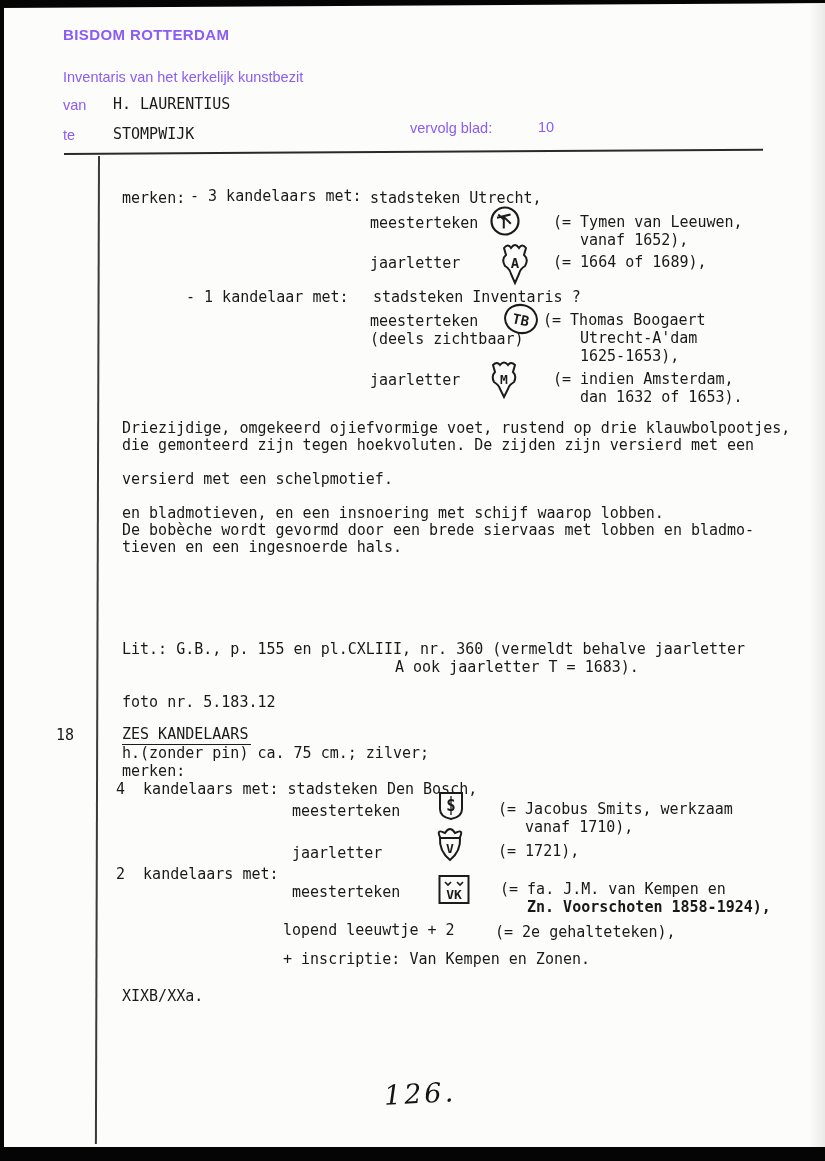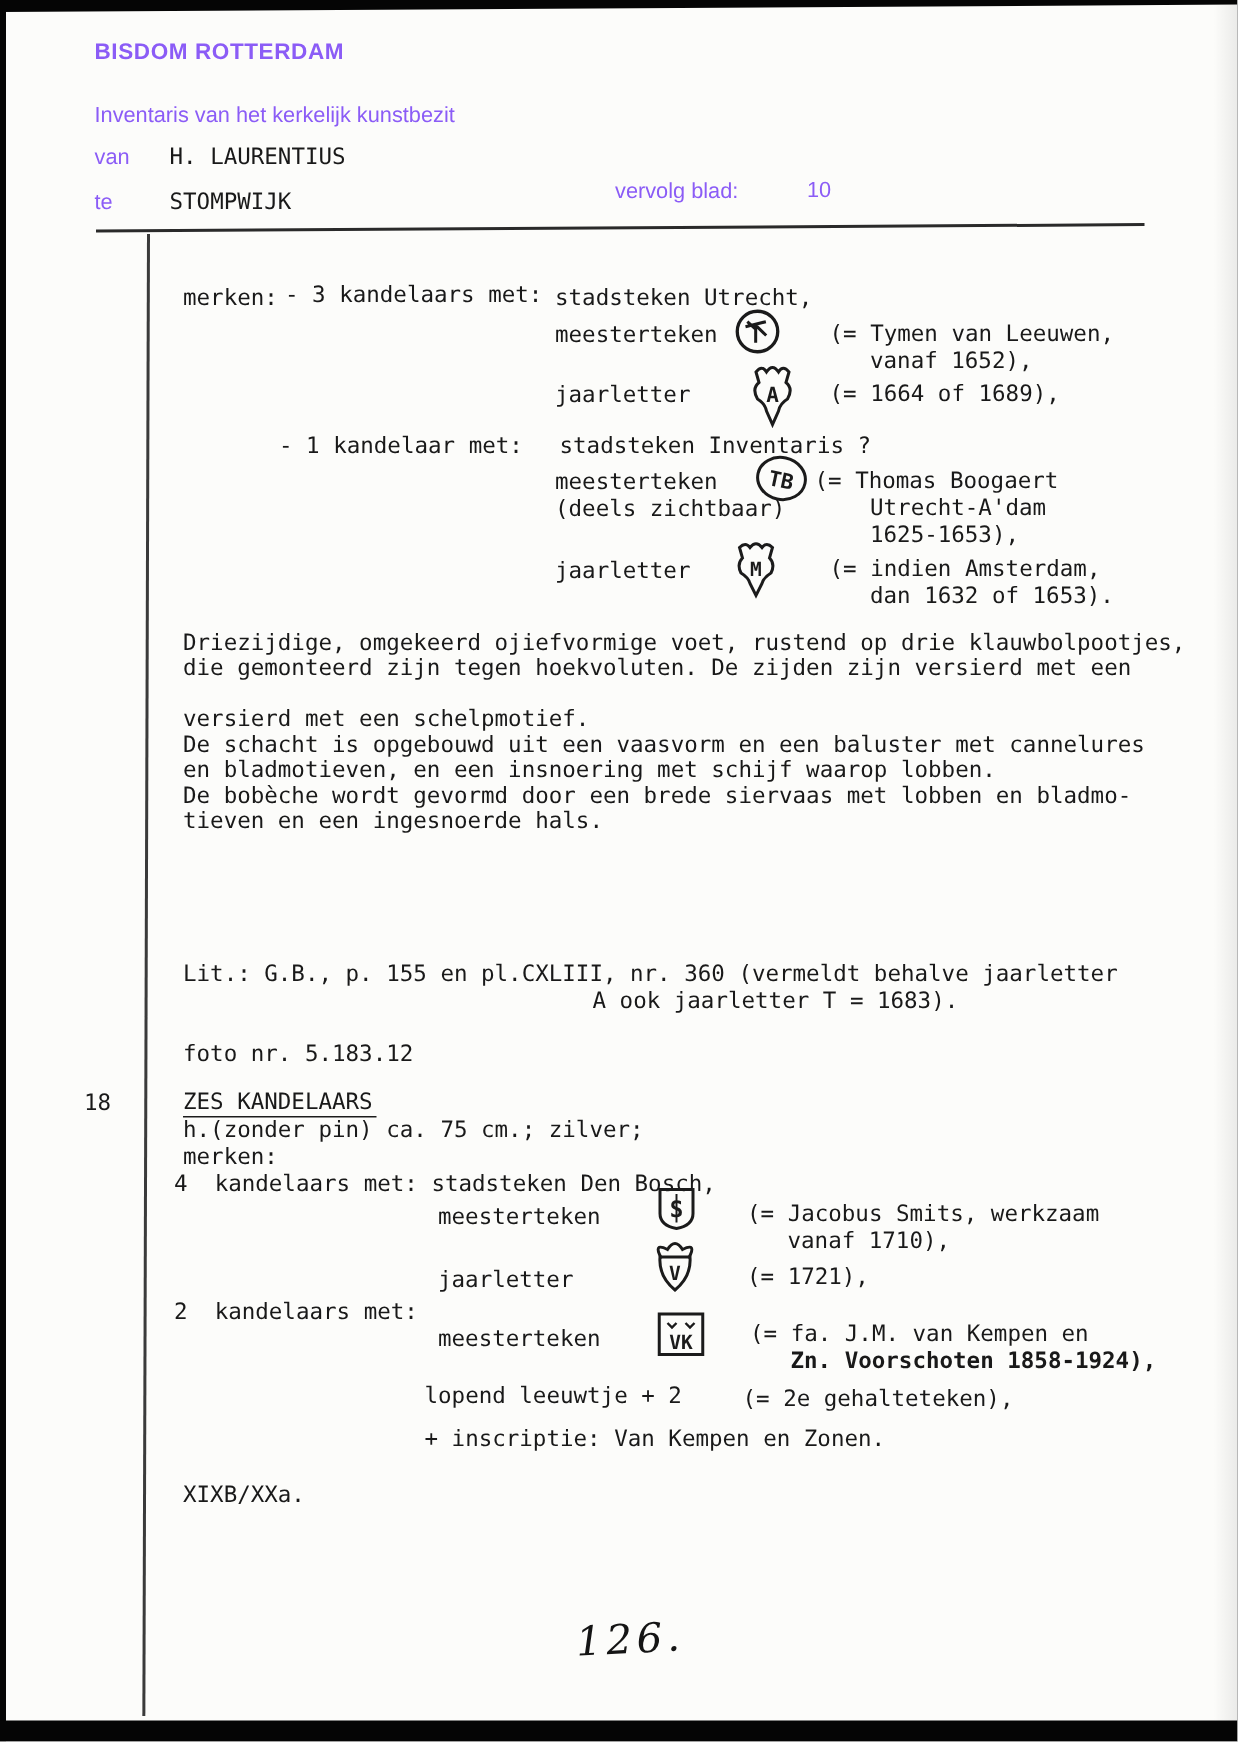--- a/index.html
+++ b/index.html
@@ -90,21 +90,20 @@
   <svg class="mark" style="left:486px;top:360px;" width="36" height="42" viewBox="0 0 36 42">
     <path d="M7 5 Q11 1 14 5 Q18 0 22 5 Q25 1 29 5 L27 12 Q31 16 28 22 Q23 25 22 29 L18 37 L14 29 Q13 25 8 22 Q5 16 9 12 Z" stroke-width="2"></path>
     <text x="18" y="24" font-size="13" text-anchor="middle">M</text>
   </svg>
   <div class="tw" style="left:553px;top:371px;">(= indien Amsterdam,</div>
   <div class="tw" style="left:580px;top:389px;">dan 1632 of 1653).</div>
 
   <div class="tw" style="left:122px;top:420px;">Driezijdige, omgekeerd ojiefvormige voet, rustend op drie klauwbolpootjes,</div>
   <div class="tw" style="left:122px;top:437px;">die gemonteerd zijn tegen hoekvoluten. De zijden zijn versierd met een</div>
   <div class="tw" style="left:122px;top:471px;">versierd met een schelpmotief.</div>
-  <div class="tw" style="left:122px;top:488px;">De schacht is opgebouwd uit een vaasvorm en een baluster met cannelures</div>
   <div class="tw" style="left:122px;top:522px;">De bobèche wordt gevormd door een brede siervaas met lobben en bladmo-</div>
   <div class="tw" style="left:122px;top:505px;">en bladmotieven, en een insnoering met schijf waarop lobben.</div>
   <div class="tw" style="left:122px;top:539px;">tieven en een ingesnoerde hals.</div>
 
   <div class="tw" style="left:122px;top:641px;">Lit.: G.B., p. 155 en pl.CXLIII, nr. 360 (vermeldt behalve jaarletter</div>
   <div class="tw" style="left:395px;top:659px;">A ook jaarletter T = 1683).</div>
   <div class="tw" style="left:122px;top:694px;">foto nr. 5.183.12</div>
 
   <div class="tw" style="left:56px;top:727px;">18</div>
   <div class="tw" style="left:122px;top:726px;"><span class="title-u">ZES KANDELAARS</span></div>

